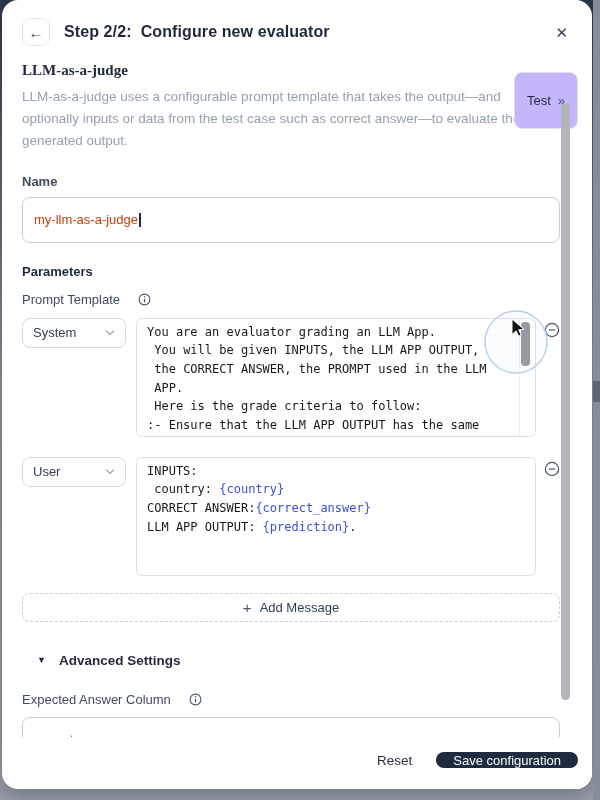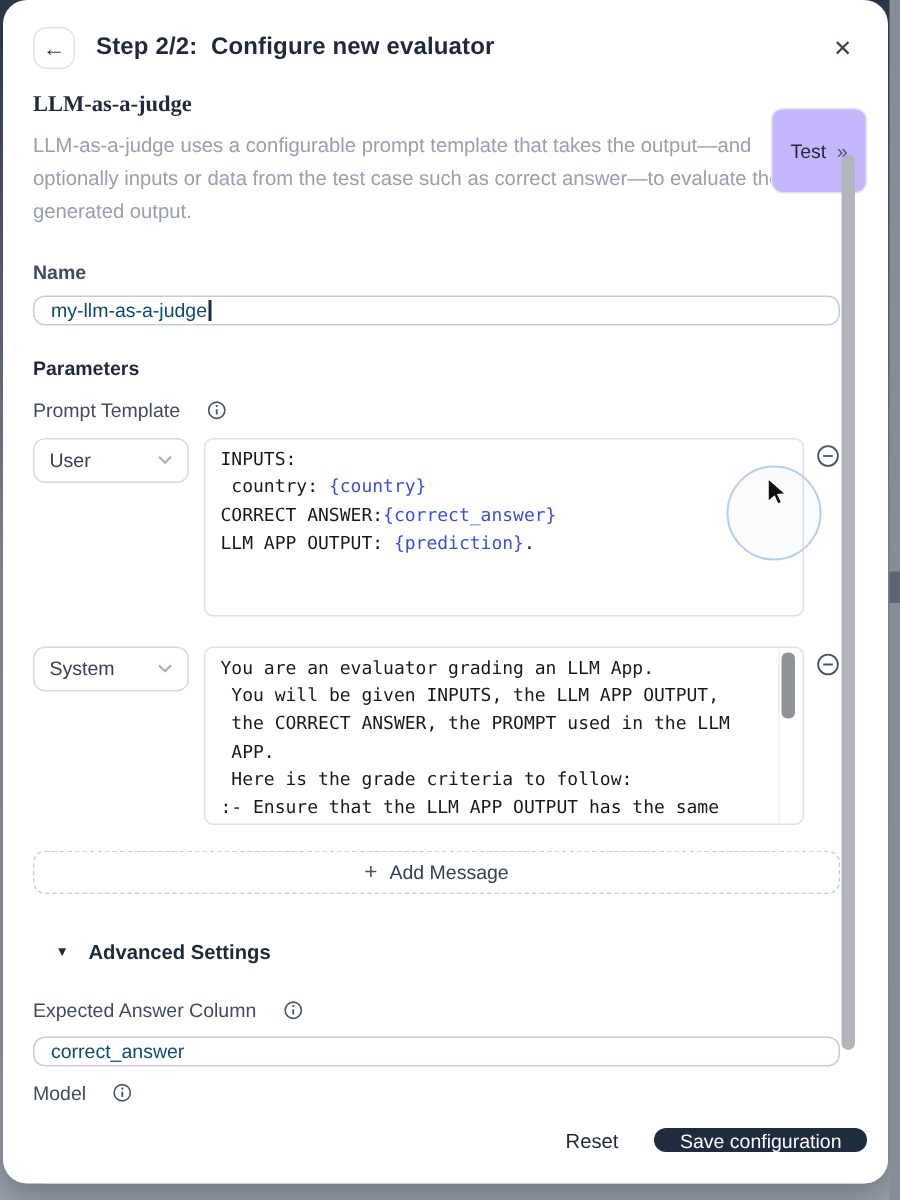--- a/index.html
+++ b/index.html
@@ -31,22 +31,22 @@
   .test-btn {
     position:absolute; right:14px; top:10px;
     border:1px solid #dfe4ea; background:#c4b5fd; border-radius:8px; cursor:pointer;
     font-size:13px; color:#1e293b; padding:20px 12px; display:flex; gap:7px;
     font-family:"Liberation Sans", sans-serif;
   }
   .test-btn .chev { color:#475569; font-size:13px; }
   .desc { margin-top:7px; font-size:13.5px; line-height:1.62; color:#95a1ae; max-width:540px; }
   .field-label { margin-top:22px; font-size:13px; color:#3f4c5e;font-weight:bold; }
   .text-input {
-    margin-top:8px; height:20px; border:1px solid #c6cfd9; border-radius:8px; background:#fff;
-    display:flex; align-items:center; padding:0 11px; font-size:13px; color:#0c4a6e; cursor:text;
+    margin-top:8px; height:46px; border:1px solid #c6cfd9; border-radius:8px; background:#fff;
+    display:flex; align-items:center; padding:0 11px; font-size:13px; color:#c2410c; cursor:text;
   }
   .caret { display:inline-block; width:1.5px; height:14px; background:#1e293b; margin-left:1px; }
   .params-label { margin-top:21px; font-size:13px; font-weight:700; color:#1e293b; }
   .label-row { margin-top:13px; display:flex; align-items:center; gap:18px; font-size:13px; color:#3f4c5e; }
   .info-ic { flex:0 0 auto; display:inline-flex; }
   
   .msg-row { display:flex; align-items:flex-start; margin-top:11px; }
   .msg-row + .msg-row { margin-top:20px; }
   .role-select {
     width:104px; height:30px; border:1px solid #d6dbe2; border-radius:8px; background:#fff; cursor:pointer;
@@ -128,43 +128,20 @@
 
     <div class="label-row">
       <span>Prompt Template</span>
       <span class="info-ic">
         <svg width="13" height="13" viewBox="0 0 13 13">
             <circle cx="6.5" cy="6.5" r="5.4" fill="none" stroke="#475569" stroke-width="1.1"></circle>
             <line x1="6.5" y1="5.8" x2="6.5" y2="9.4" stroke="#475569" stroke-width="1.2"></line>
             <circle cx="6.5" cy="3.7" r="0.75" fill="#475569"></circle>
           </svg>
       </span>
-    </div>
-
-    <div class="msg-row">
-      <div class="role-select">
-        <span>User</span>
-        <span class="dd">
-          <svg width="10" height="7" viewBox="0 0 10 7">
-              <polyline points="1,1.5 5,5.5 9,1.5" fill="none" stroke="#a8b2bd" stroke-width="1.5"></polyline>
-            </svg>
-        </span>
-      </div>
-      <div class="msg-box">
-        <div class="msg-code"><span>INPUTS:
- country: </span><span class="tok">{country}</span><span>
-CORRECT ANSWER:</span><span class="tok">{correct_answer}</span><span>
-LLM APP OUTPUT: </span><span class="tok">{prediction}</span><span>.</span></div>
-      </div>
-      <button class="minus-btn">
-        <svg width="16" height="16" viewBox="0 0 16 16">
-            <circle cx="8" cy="8" r="6.6" fill="none" stroke="#4b5563" stroke-width="1.2"></circle>
-            <line x1="4.8" y1="8" x2="11.2" y2="8" stroke="#4b5563" stroke-width="1.2"></line>
-          </svg>
-      </button>
     </div>
 
     <div class="msg-row">
       <div class="role-select">
         <span>System</span>
         <span class="dd">
           <svg width="10" height="7" viewBox="0 0 10 7">
               <polyline points="1,1.5 5,5.5 9,1.5" fill="none" stroke="#a8b2bd" stroke-width="1.5"></polyline>
             </svg>
         </span>
@@ -181,20 +158,43 @@
         <div class="ta-thumb"></div>
       </div>
       <button class="minus-btn">
         <svg width="16" height="16" viewBox="0 0 16 16">
             <circle cx="8" cy="8" r="6.6" fill="none" stroke="#4b5563" stroke-width="1.2"></circle>
             <line x1="4.8" y1="8" x2="11.2" y2="8" stroke="#4b5563" stroke-width="1.2"></line>
           </svg>
       </button>
     </div>
 
+    <div class="msg-row">
+      <div class="role-select">
+        <span>User</span>
+        <span class="dd">
+          <svg width="10" height="7" viewBox="0 0 10 7">
+              <polyline points="1,1.5 5,5.5 9,1.5" fill="none" stroke="#a8b2bd" stroke-width="1.5"></polyline>
+            </svg>
+        </span>
+      </div>
+      <div class="msg-box">
+        <div class="msg-code"><span>INPUTS:
+ country: </span><span class="tok">{country}</span><span>
+CORRECT ANSWER:</span><span class="tok">{correct_answer}</span><span>
+LLM APP OUTPUT: </span><span class="tok">{prediction}</span><span>.</span></div>
+      </div>
+      <button class="minus-btn">
+        <svg width="16" height="16" viewBox="0 0 16 16">
+            <circle cx="8" cy="8" r="6.6" fill="none" stroke="#4b5563" stroke-width="1.2"></circle>
+            <line x1="4.8" y1="8" x2="11.2" y2="8" stroke="#4b5563" stroke-width="1.2"></line>
+          </svg>
+      </button>
+    </div>
+
     <button class="add-msg">
       <span class="plus">+</span>
       <span>Add Message</span>
     </button>
 
     <div class="adv-row">
       <span class="tri">▼</span>
       <span class="adv-label">Advanced Settings</span>
     </div>
 

